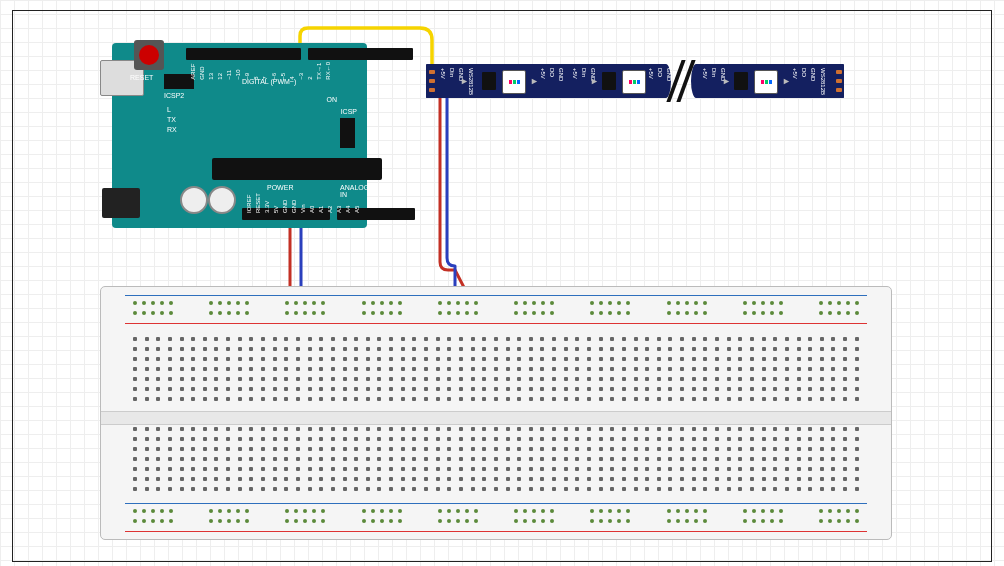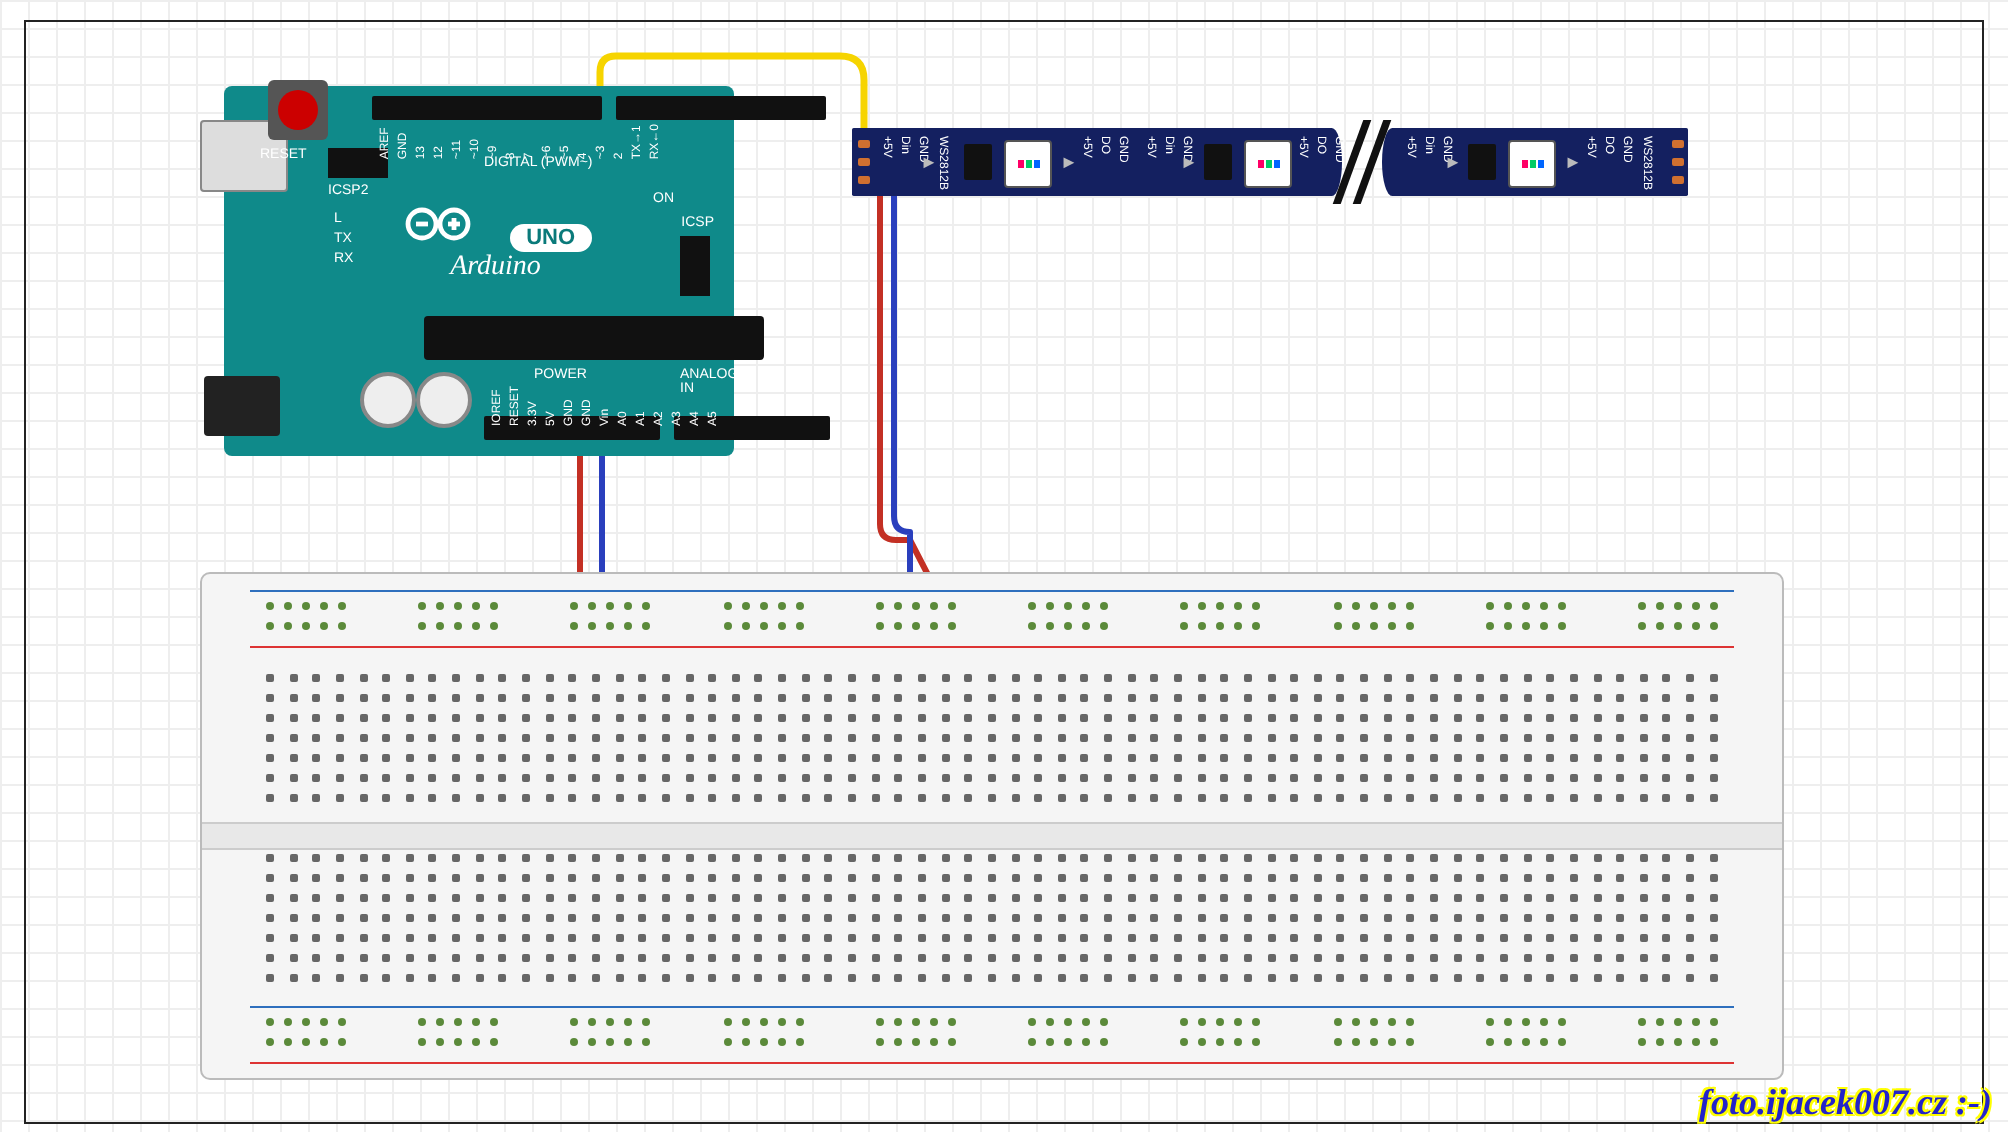--- a/index.html
+++ b/index.html
@@ -103,33 +103,20 @@
     <div class="reset"></div>
     <div class="headers hdr-top-l"></div>
     <div class="headers hdr-top-r"></div>
     <div class="headers hdr-bot-l"></div>
     <div class="headers hdr-bot-r"></div>
     <div class="icsp"></div>
     <div class="icsp2"></div>
     <div class="chip"></div>
     <div class="cap cap1"></div>
     <div class="cap cap2"></div>
-    <div class="alogo">
-      <svg width="46" height="20" viewBox="0 0 46 20">
-          <g fill="none" stroke="#fff" stroke-width="2.4">
-        <circle cx="11" cy="10" r="7"></circle>
-            <circle cx="27" cy="10" r="7"></circle>
-        <line x1="8" y1="10" x2="14" y2="10"></line>
-            <line x1="24" y1="10" x2="30" y2="10"></line>
-        <line x1="27" y1="7" x2="27" y2="13"></line>
-          </g>
-        </svg>
-      <span class="uno">UNO</span><br>
-      <span class="aname">Arduino</span>
-    </div>
     <div class="pwm">DIGITAL (PWM~)</div>
     <div class="pinrow pr-top" id="pins-top">
         <span>AREF</span>
         <span>GND</span>
         <span>13</span>
         <span>12</span>
         <span>~11</span>
         <span>~10</span>
         <span>~9</span>
         <span>8</span>
@@ -1477,14 +1464,13 @@
             <div class="hole"></div>
             <div class="hole"></div>
             <div class="hole"></div>
             <div class="hole"></div>
             <div class="hole"></div>
           </div>
         </div>
       </div>
   </div>
 
-  <div class="watermark">foto.ijacek007.cz :-)</div>
 </div>
 
 </body></html>

